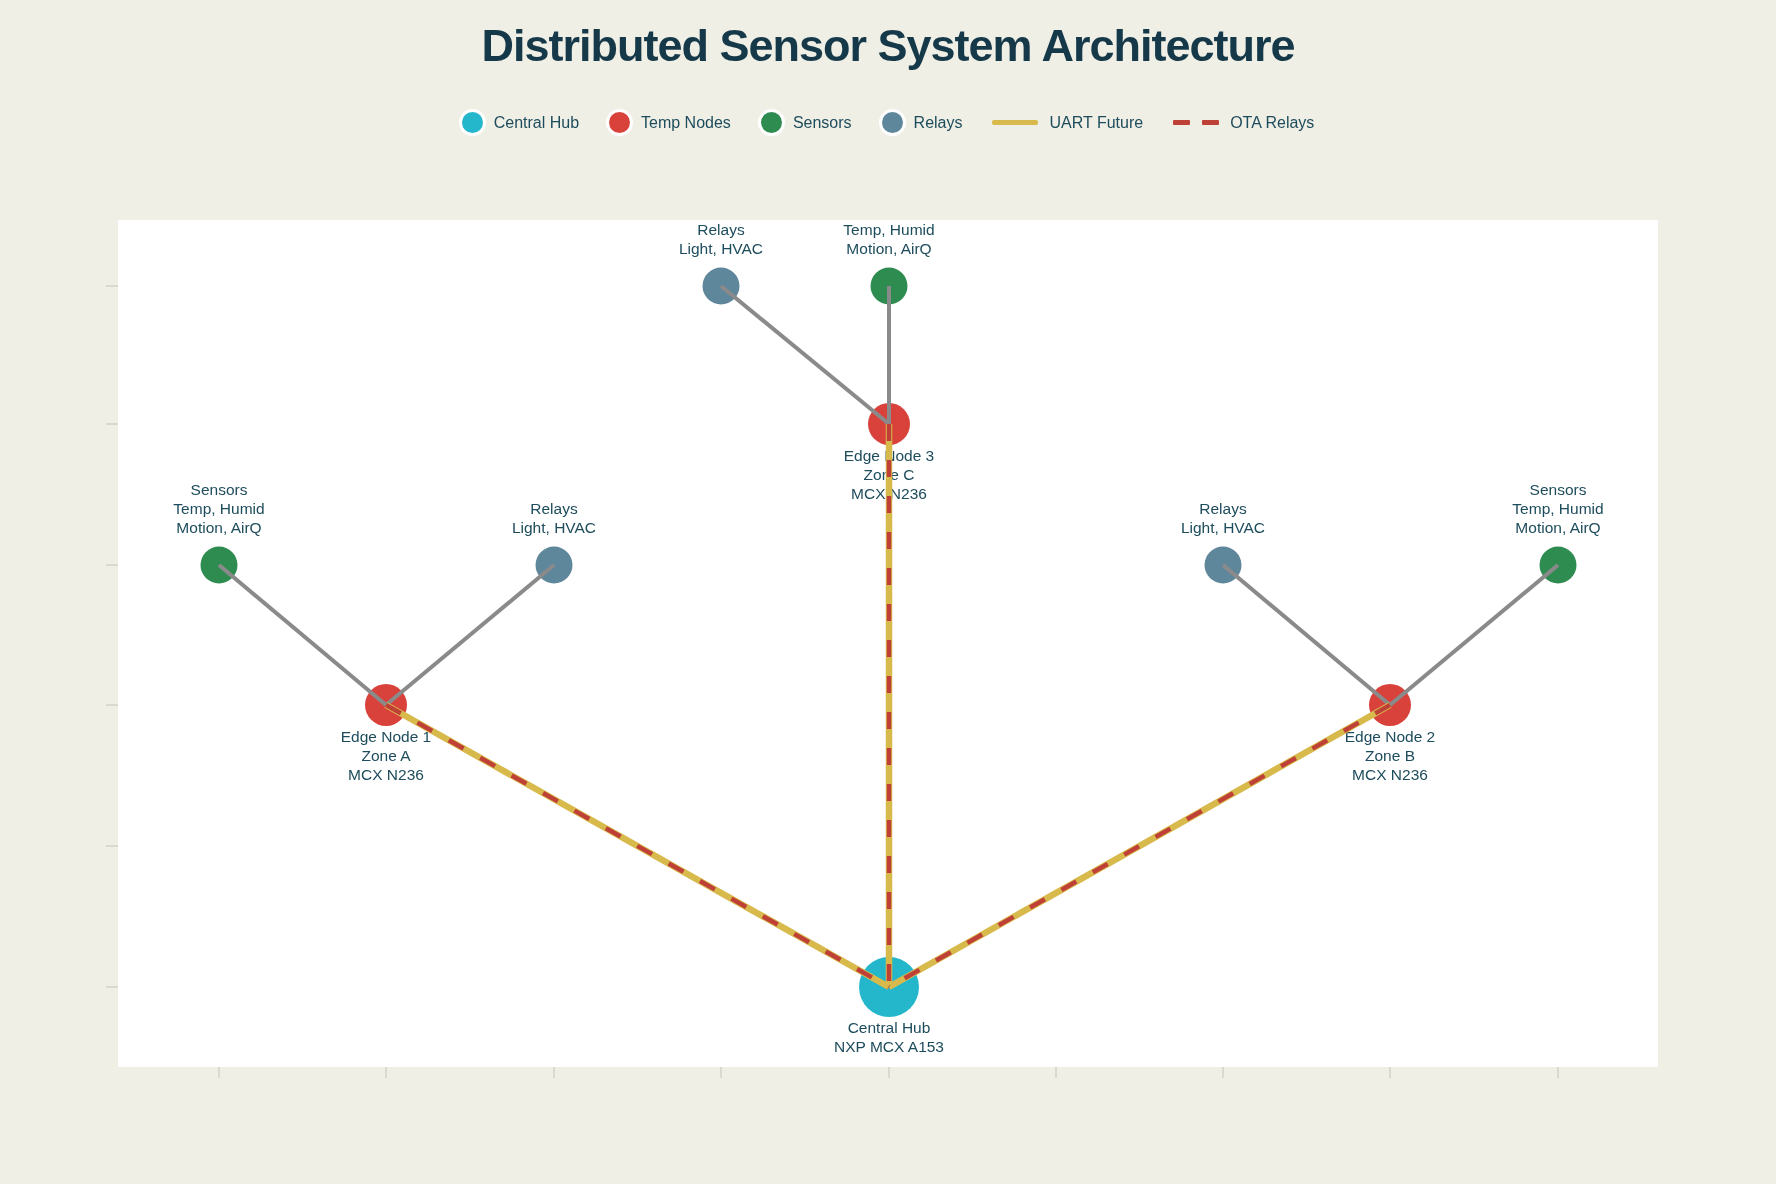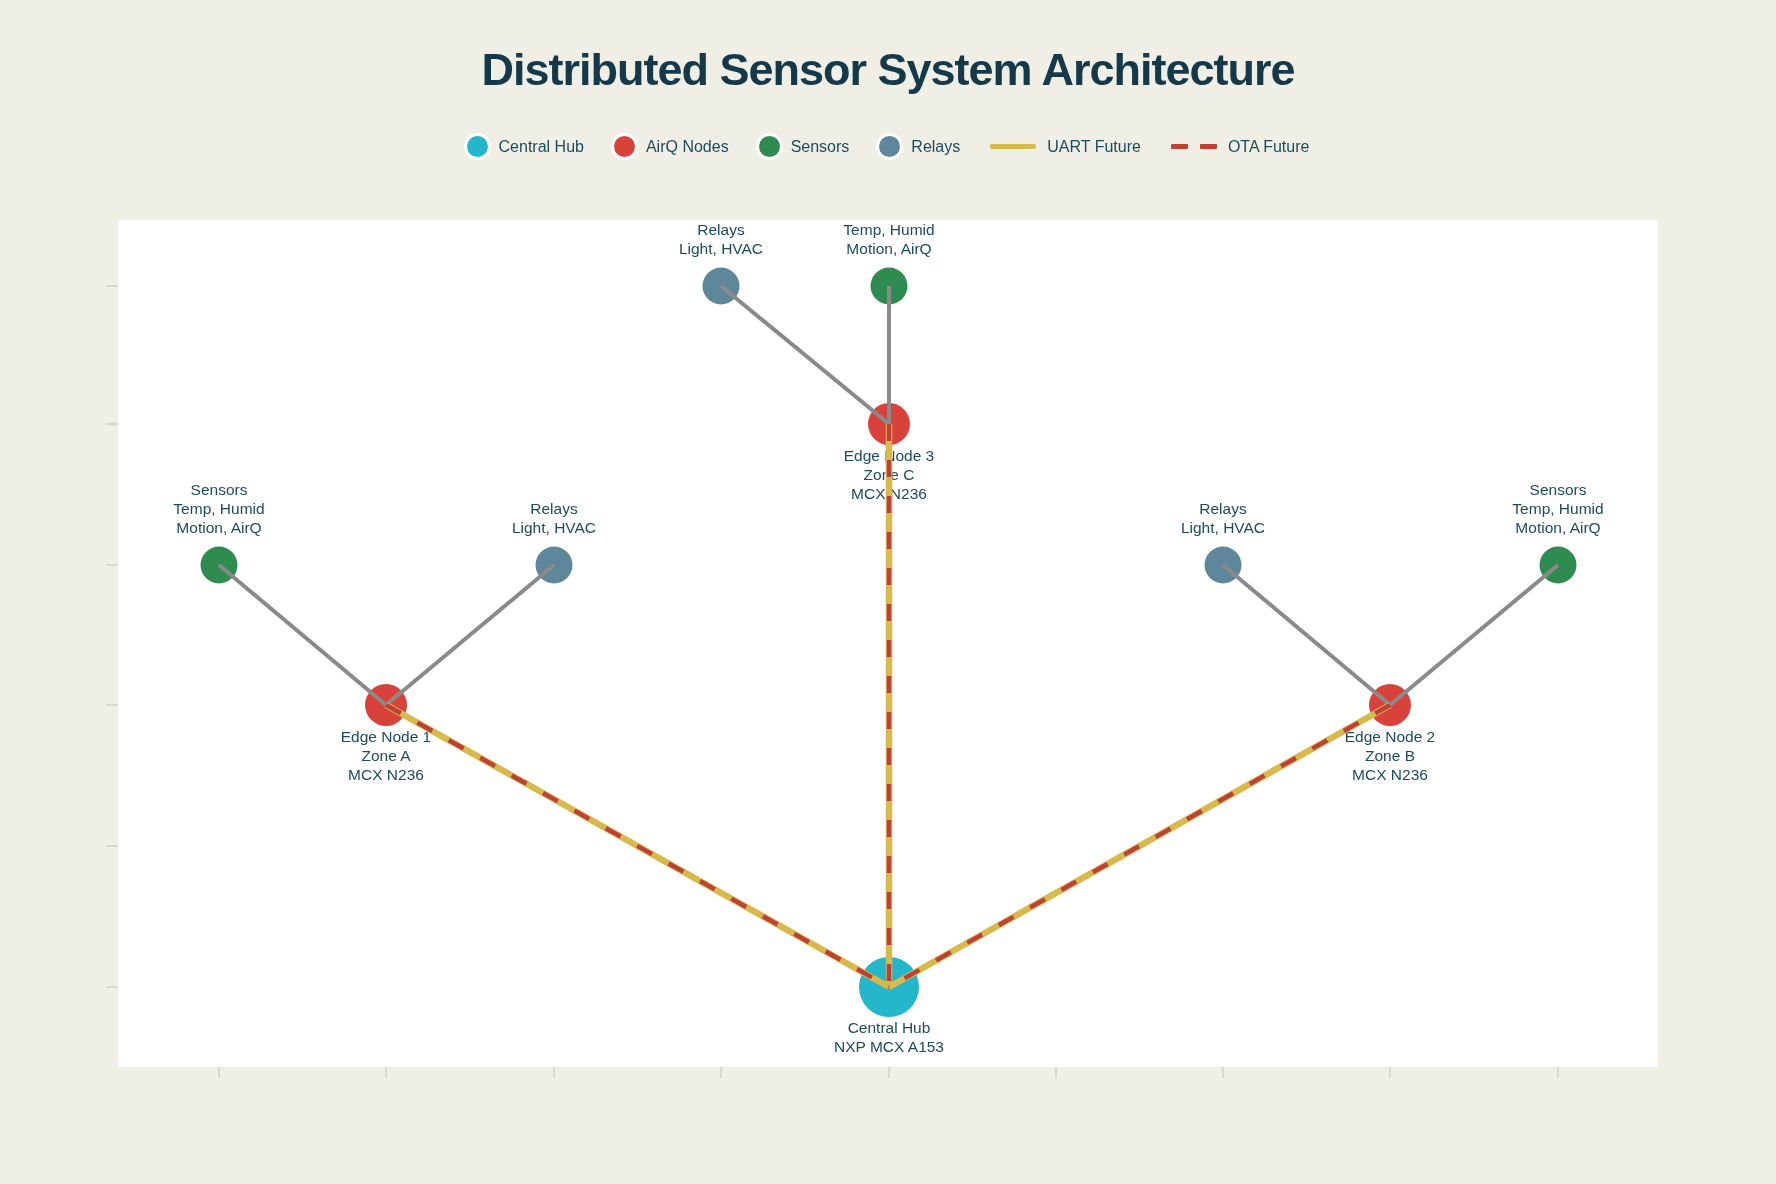--- a/index.html
+++ b/index.html
@@ -4,21 +4,21 @@
 <style>
   html,body{margin:0;padding:0;}
   body{
     width:1776px;height:1184px;position:relative;overflow:hidden;
     background:#F0EFE6;
     font-family:"Liberation Sans", sans-serif;
   }
   #diagram-svg{position:absolute;left:0;top:0;width:1776px;height:1184px;}
   .header{position:absolute;left:0;top:0;width:1776px;text-align:center;}
   .title{
-    margin:0;padding-top:44px;
+    margin:0;padding-top:20px;
     font-size:45px;font-weight:700;letter-spacing:-1px;line-height:52px;
     color:#16394A;
   }
   .legend{
     margin-top:40px;
     display:flex;justify-content:center;align-items:center;column-gap:30px;
   }
   .legend-item{display:flex;align-items:center;column-gap:11px;}
   .legend-dot{
     width:21px;height:21px;border-radius:50%;
@@ -98,35 +98,35 @@
 
 <div class="header">
   <h1 class="title">Distributed Sensor System Architecture</h1>
   <div class="legend">
       <div class="legend-item">
         <span class="legend-dot" style="background: rgb(36, 183, 203);"></span>
         <span class="legend-label">Central Hub</span>
       </div>
       <div class="legend-item">
         <span class="legend-dot" style="background: rgb(216, 66, 59);"></span>
-        <span class="legend-label">AirQ Nodes</span>
+        <span class="legend-label">Temp Nodes</span>
       </div>
       <div class="legend-item">
         <span class="legend-dot" style="background: rgb(47, 140, 80);"></span>
         <span class="legend-label">Sensors</span>
       </div>
       <div class="legend-item">
         <span class="legend-dot" style="background: rgb(95, 135, 155);"></span>
         <span class="legend-label">Relays</span>
       </div>
       <div class="legend-item">
         <span class="legend-line" style="background: rgb(216, 186, 76);"></span>
         <span class="legend-label">UART Future</span>
       </div>
       <div class="legend-item">
         <span class="legend-dash">
           <i style="background: rgb(190, 64, 54);"></i>
           <i style="background: rgb(190, 64, 54);"></i>
         </span>
-        <span class="legend-label">OTA Future</span>
+        <span class="legend-label">OTA Relays</span>
       </div>
     </div>
 </div>
 
 </body></html>

